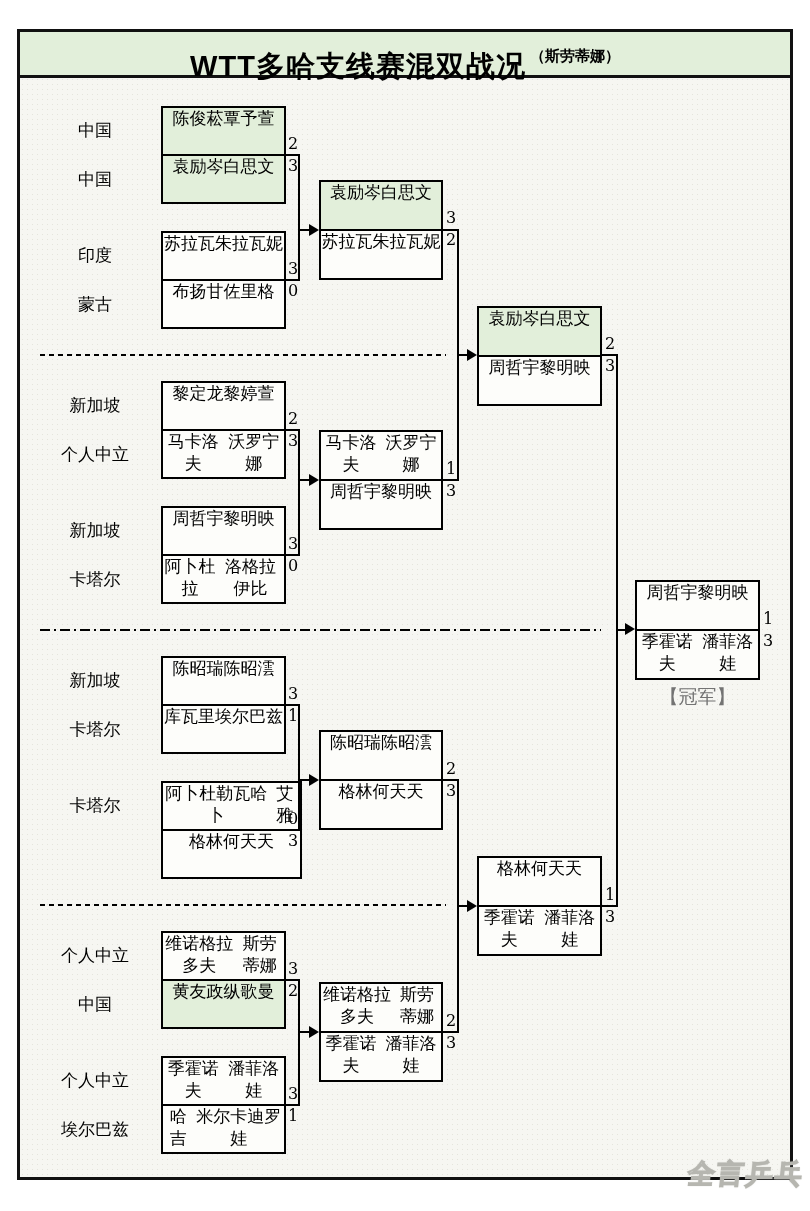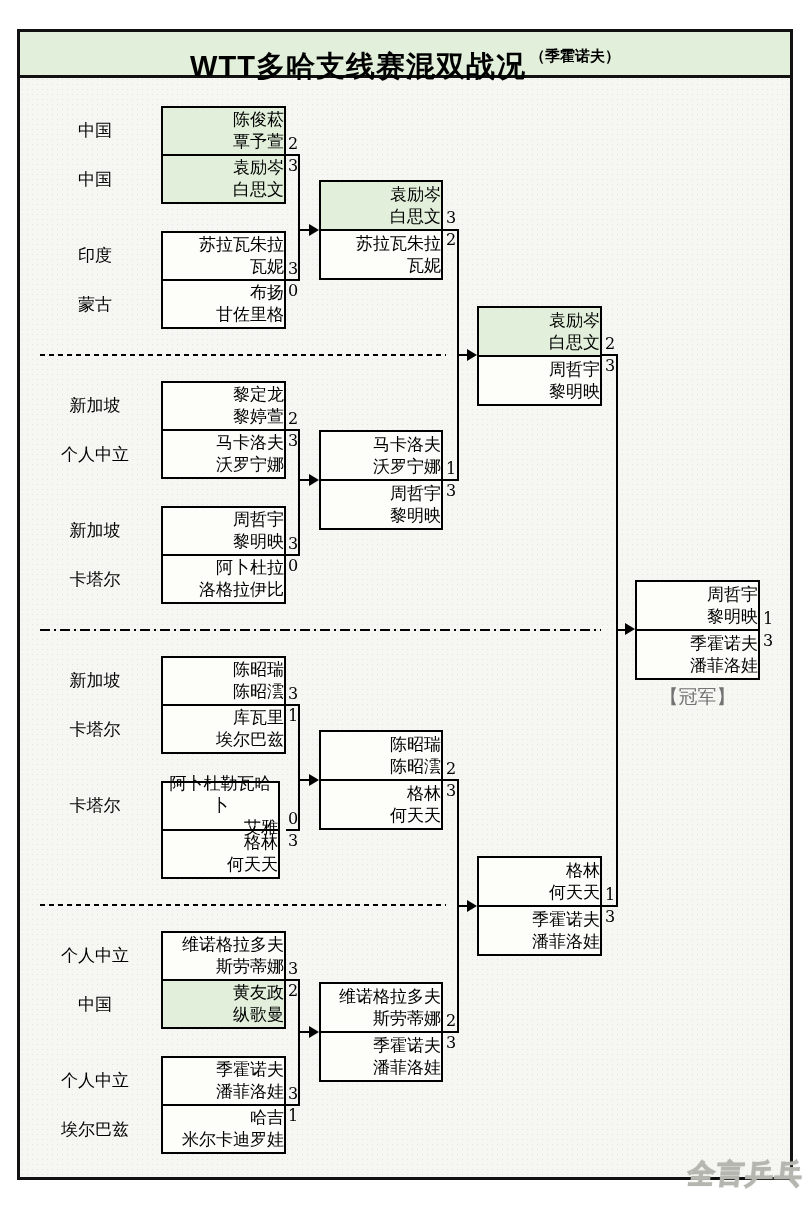--- a/index.html
+++ b/index.html
@@ -9,21 +9,21 @@
          border:3px solid #111;background-color:#f6f6f2;
          background-image:radial-gradient(circle,#e4e4dc 0.8px,transparent 1px);
          background-size:5px 5px;}
   .titlebar{position:absolute;left:17px;top:29px;width:776px;height:49px;box-sizing:border-box;
             border:3px solid #111;background:#e2efda;display:flex;align-items:center;justify-content:center;z-index:2;}
   .title-main{font-size:29px;font-weight:bold;color:#000;letter-spacing:1px;margin-top:27px;}
   .title-credit{font-size:15px;font-weight:bold;color:#000;margin-left:4px;position:relative;top:3px;}
   .clabel{position:absolute;left:30px;width:130px;height:49px;display:flex;align-items:center;
           justify-content:center;font-size:17px;color:#000;z-index:1;}
   .match{position:absolute;box-sizing:border-box;border:2px solid #000;background:#fdfdfa;z-index:1;}
-  .team{display:flex;flex-direction:column;align-items:flex-end;justify-content:center;
+  .team{display:flex;align-items:flex-start;justify-content:center;
         font-size:17px;line-height:22px;color:#000;text-align:center;}
   .team + .team{border-top:2px solid #000;}
   .team.hl{background:#e2efda;}
   .r1 .team{height:46px;}
   .r2 .team{height:47px;}
   .score{position:absolute;width:16px;height:18px;font-family:"DejaVu Serif","Liberation Serif",serif;
          font-size:16px;line-height:18px;color:#000;z-index:1;}
   .hline{position:absolute;height:2px;background:#000;z-index:1;}
   .vline{position:absolute;width:2px;background:#000;z-index:1;}
   .arrowhead{position:absolute;width:0;height:0;border-top:6px solid transparent;
@@ -40,21 +40,21 @@
 </style>
 </head>
 <body>
 
 <div class="page">
 
   <div class="frame"></div>
 
   <div class="titlebar">
     <span class="title-main">WTT多哈支线赛混双战况</span>
-    <span class="title-credit">（季霍诺夫）</span>
+    <span class="title-credit">（斯劳蒂娜）</span>
   </div>
 
   <div class="clabel" style="top:106px">中国</div>
   <div class="clabel" style="top:155px">中国</div>
   <div class="clabel" style="top:231px">印度</div>
   <div class="clabel" style="top:280px">蒙古</div>
   <div class="clabel" style="top:381px">新加坡</div>
   <div class="clabel" style="top:430px">个人中立</div>
   <div class="clabel" style="top:506px">新加坡</div>
   <div class="clabel" style="top:555px">卡塔尔</div>
@@ -109,21 +109,21 @@
   <div class="match r1" style="left:161px;top:656px;width:125px">
     <div class="team">
         <span>陈昭瑞</span>
         <span>陈昭澐</span>
       </div>
     <div class="team">
         <span>库瓦里</span>
         <span>埃尔巴兹</span>
       </div>
   </div>
-  <div class="match r1" style="left:161px;top:781px;width:119px">
+  <div class="match r1" style="left:161px;top:781px;width:141px">
     <div class="team">
         <span>阿卜杜勒瓦哈卜</span>
         <span>艾雅</span>
       </div>
     <div class="team">
         <span>格林</span>
         <span>何天天</span>
       </div>
   </div>
   <div class="match r1" style="left:161px;top:931px;width:125px">

